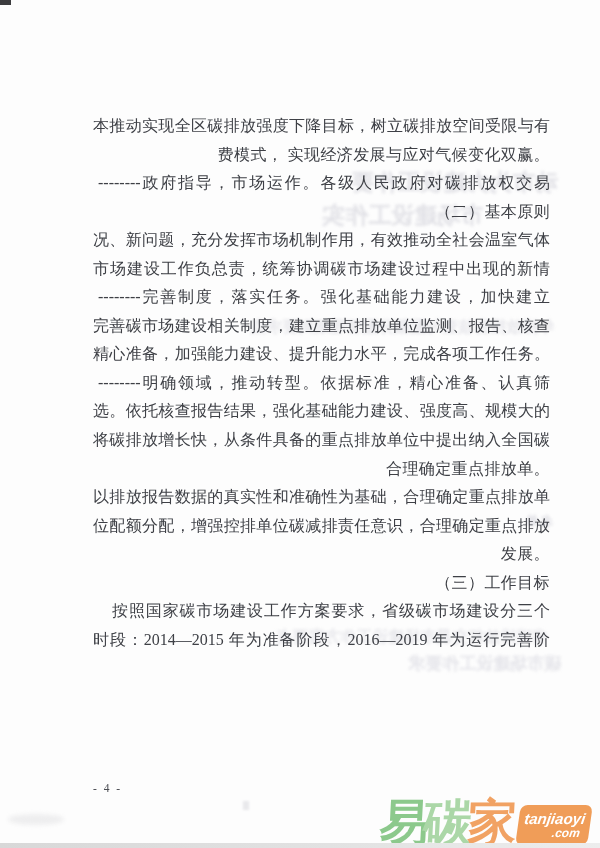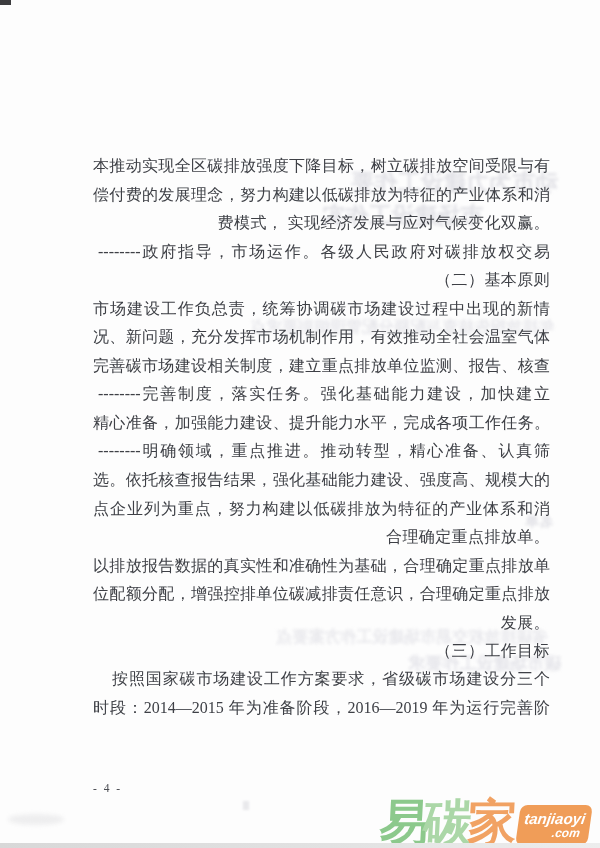--- a/index.html
+++ b/index.html
@@ -26,27 +26,27 @@
     filter:blur(1.4px); font-weight:bold; white-space:nowrap; overflow:hidden;
     font-family:"Liberation Sans",sans-serif; }
   .b0 { left:300px; top:168px; width:258px; height:28px; font-size:23px; line-height:28px; }
   .b1 { left:293px; top:201px; width:190px; height:28px; font-size:23px; line-height:28px; }
   .b2 { left:162px; top:317px; width:392px; height:20px; font-size:16px; line-height:20px; color:#e8e8ec; }
   .b3 { left:186px; top:627px; width:362px; height:20px; font-size:16px; line-height:20px; color:#e8e8ec; }
   .b4 { left:293px; top:653px; width:268px; height:22px; font-size:17px; line-height:22px; color:#e5e5ea; }
   .b5 { left:497px; top:513px; width:56px; height:16px; font-size:14px; line-height:16px; color:#ecechf0; }
 
   
-  .body-text { position:absolute; left:93px; top:112px; width:457px; color:#3e4046;margin-top:40px; }
+  .body-text { position:absolute; left:93px; top:112px; width:457px; color:#3e4046; }
   .tl { height:28.55px; line-height:28.55px; font-size:16px; letter-spacing:0.4px;
     overflow:hidden; white-space:nowrap;text-align:right; }
   .fill { white-space:normal; text-align:justify; text-align-last:justify; letter-spacing:0; }
   .ind-dash { padding-left:5px; }
   .ind-2 { padding-left:25px; }
-  .ind-p { padding-left:19px;font-family:Liberation Mono, monospace; }
+  .ind-p { padding-left:19px; }
 
   .page-number { position:absolute; left:93px; top:782px; font-size:11.5px;
     letter-spacing:2px; color:#4a4c52; }
 
   
   .wm { position:absolute; left:380px; top:791px; width:220px; height:57px;
     display:flex; align-items:flex-end; }
   .wm-char { font-family:"Liberation Sans","DejaVu Sans",sans-serif;
     font-weight:800; font-size:49px; line-height:52px; letter-spacing:-5px;
     transform:skewX(-3deg); }
@@ -69,32 +69,31 @@
 
   <div class="bleed b0">动市为力建设工作要</div>
   <div class="bleed b1">市场建设工作实</div>
   <div class="bleed b2">年排放报告核查与配额分配管理细则要求点</div>
   <div class="bleed b3">省碳排放权交易市场建设工作方案要点</div>
   <div class="bleed b4">碳市场建设工作要求</div>
   <div class="bleed b5">名单</div>
 
   <div class="body-text">
     <div class="tl fill">本推动实现全区碳排放强度下降目标，树立碳排放空间受限与有</div>
-    <div class="tl fill">偿付费的发展理念，努力构建以低碳排放为特征的产业体系和消</div>
     <div class="tl">费模式， 实现经济发展与应对气候变化双赢。</div>
     <div class="tl fill ind-dash">--------政府指导，市场运作。各级人民政府对碳排放权交易</div>
     <div class="tl ind-2">（二）基本原则</div>
+    <div class="tl fill">况、新问题，充分发挥市场机制作用，有效推动全社会温室气体</div>
     <div class="tl fill">市场建设工作负总责，统筹协调碳市场建设过程中出现的新情</div>
-    <div class="tl fill">况、新问题，充分发挥市场机制作用，有效推动全社会温室气体</div>
+    <div class="tl fill ind-dash">--------完善制度，落实任务。强化基础能力建设，加快建立</div>
     <div class="tl fill">完善碳市场建设相关制度，建立重点排放单位监测、报告、核查</div>
-    <div class="tl fill ind-dash">--------完善制度，落实任务。强化基础能力建设，加快建立</div>
     <div class="tl fill">精心准备，加强能力建设、提升能力水平，完成各项工作任务。</div>
-    <div class="tl fill ind-dash">--------明确领域，重点推进。推动转型，精心准备、认真筛</div>
+    <div class="tl fill ind-dash">--------明确领域，推动转型。依据标准，精心准备、认真筛</div>
     <div class="tl fill">选。依托核查报告结果，强化基础能力建设、强度高、规模大的重</div>
-    <div class="tl fill">点企业列为重点，努力构建以低碳排放为特征的产业体系和消</div>
+    <div class="tl fill">将碳排放增长快，从条件具备的重点排放单位中提出纳入全国碳</div>
     <div class="tl">合理确定重点排放单。</div>
     <div class="tl fill">以排放报告数据的真实性和准确性为基础，合理确定重点排放单</div>
     <div class="tl fill">位配额分配，增强控排单位碳减排责任意识，合理确定重点排放单</div>
     <div class="tl">发展。</div>
     <div class="tl ind-2">（三）工作目标</div>
     <div class="tl fill ind-p">按照国家碳市场建设工作方案要求，省级碳市场建设分三个</div>
     <div class="tl fill">时段：2014—2015 年为准备阶段，2016—2019 年为运行完善阶</div>
   </div>
 
   <div class="page-number">- 4 -</div>

